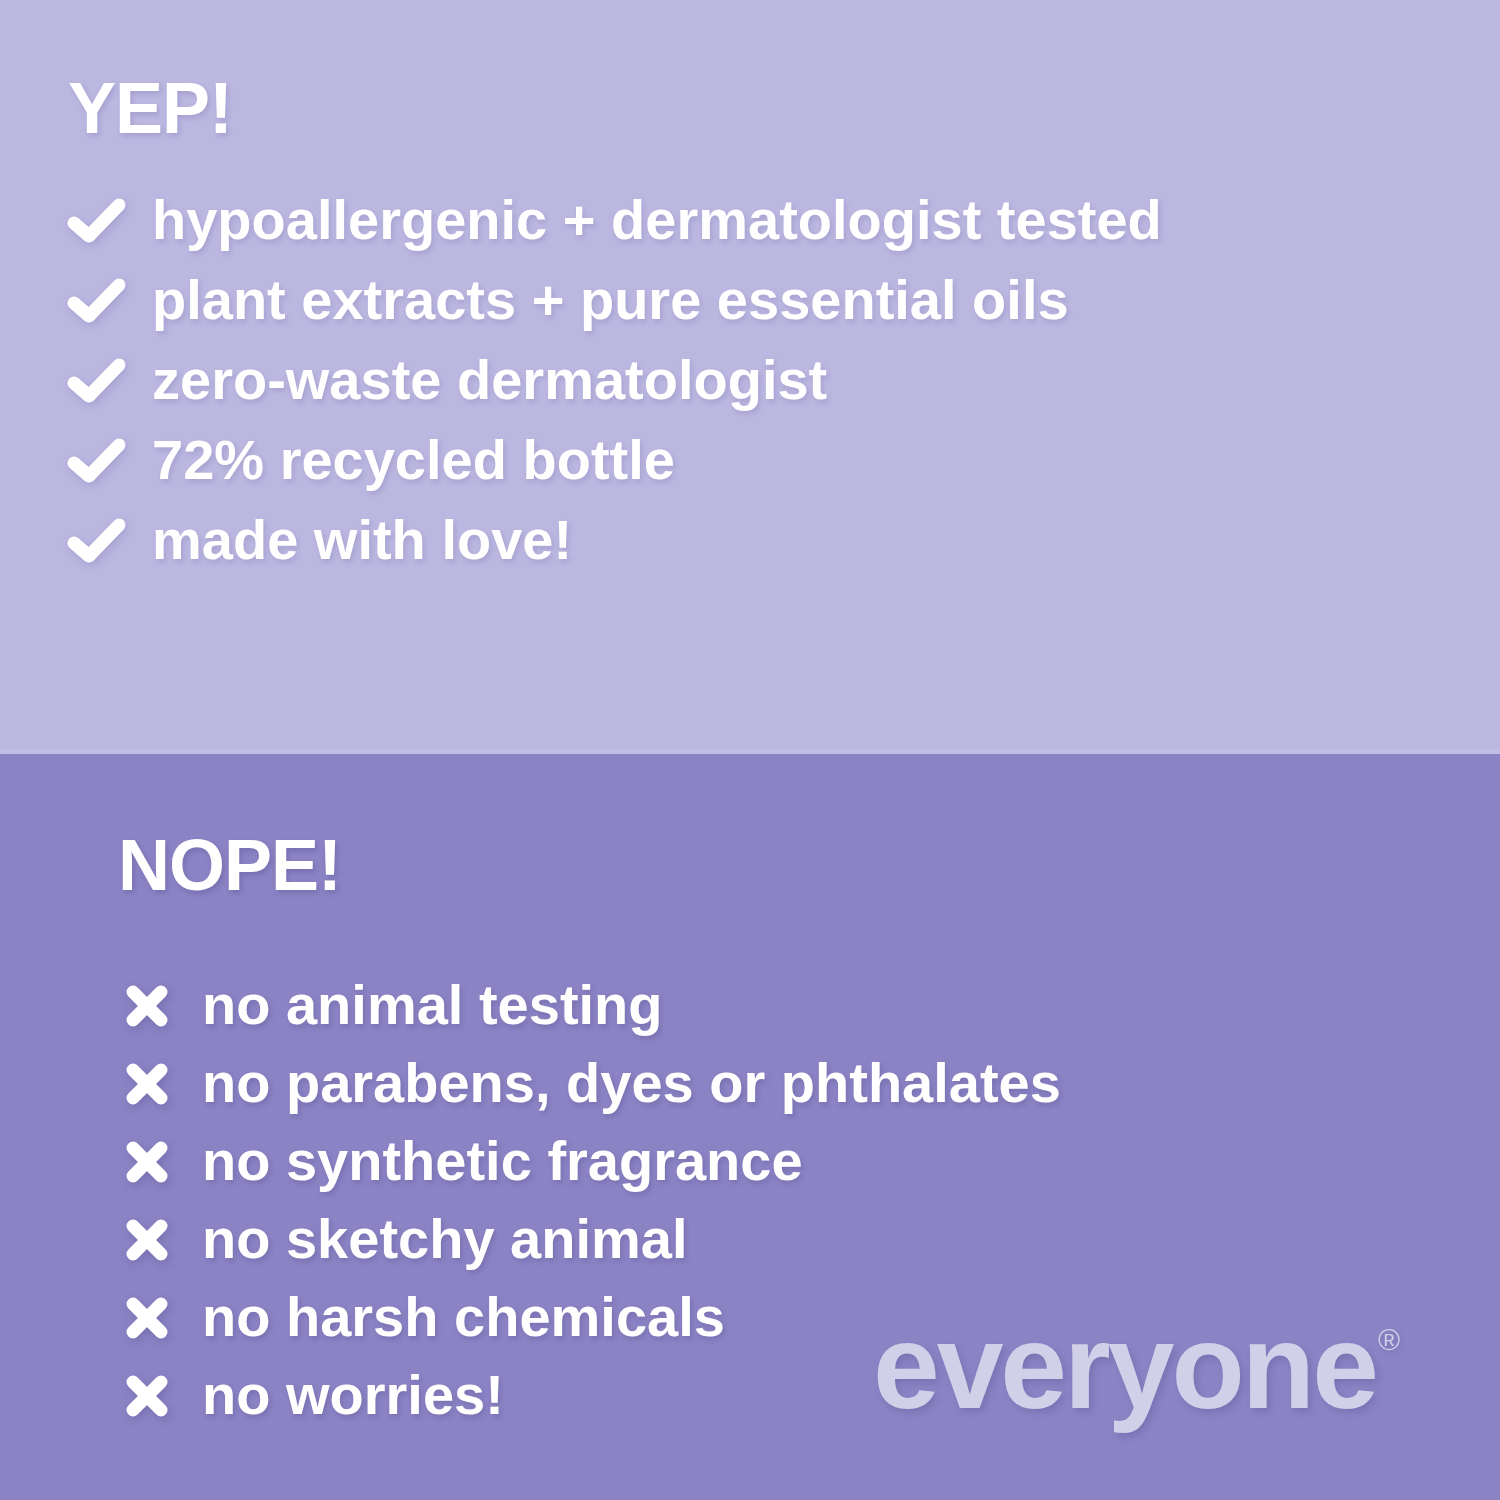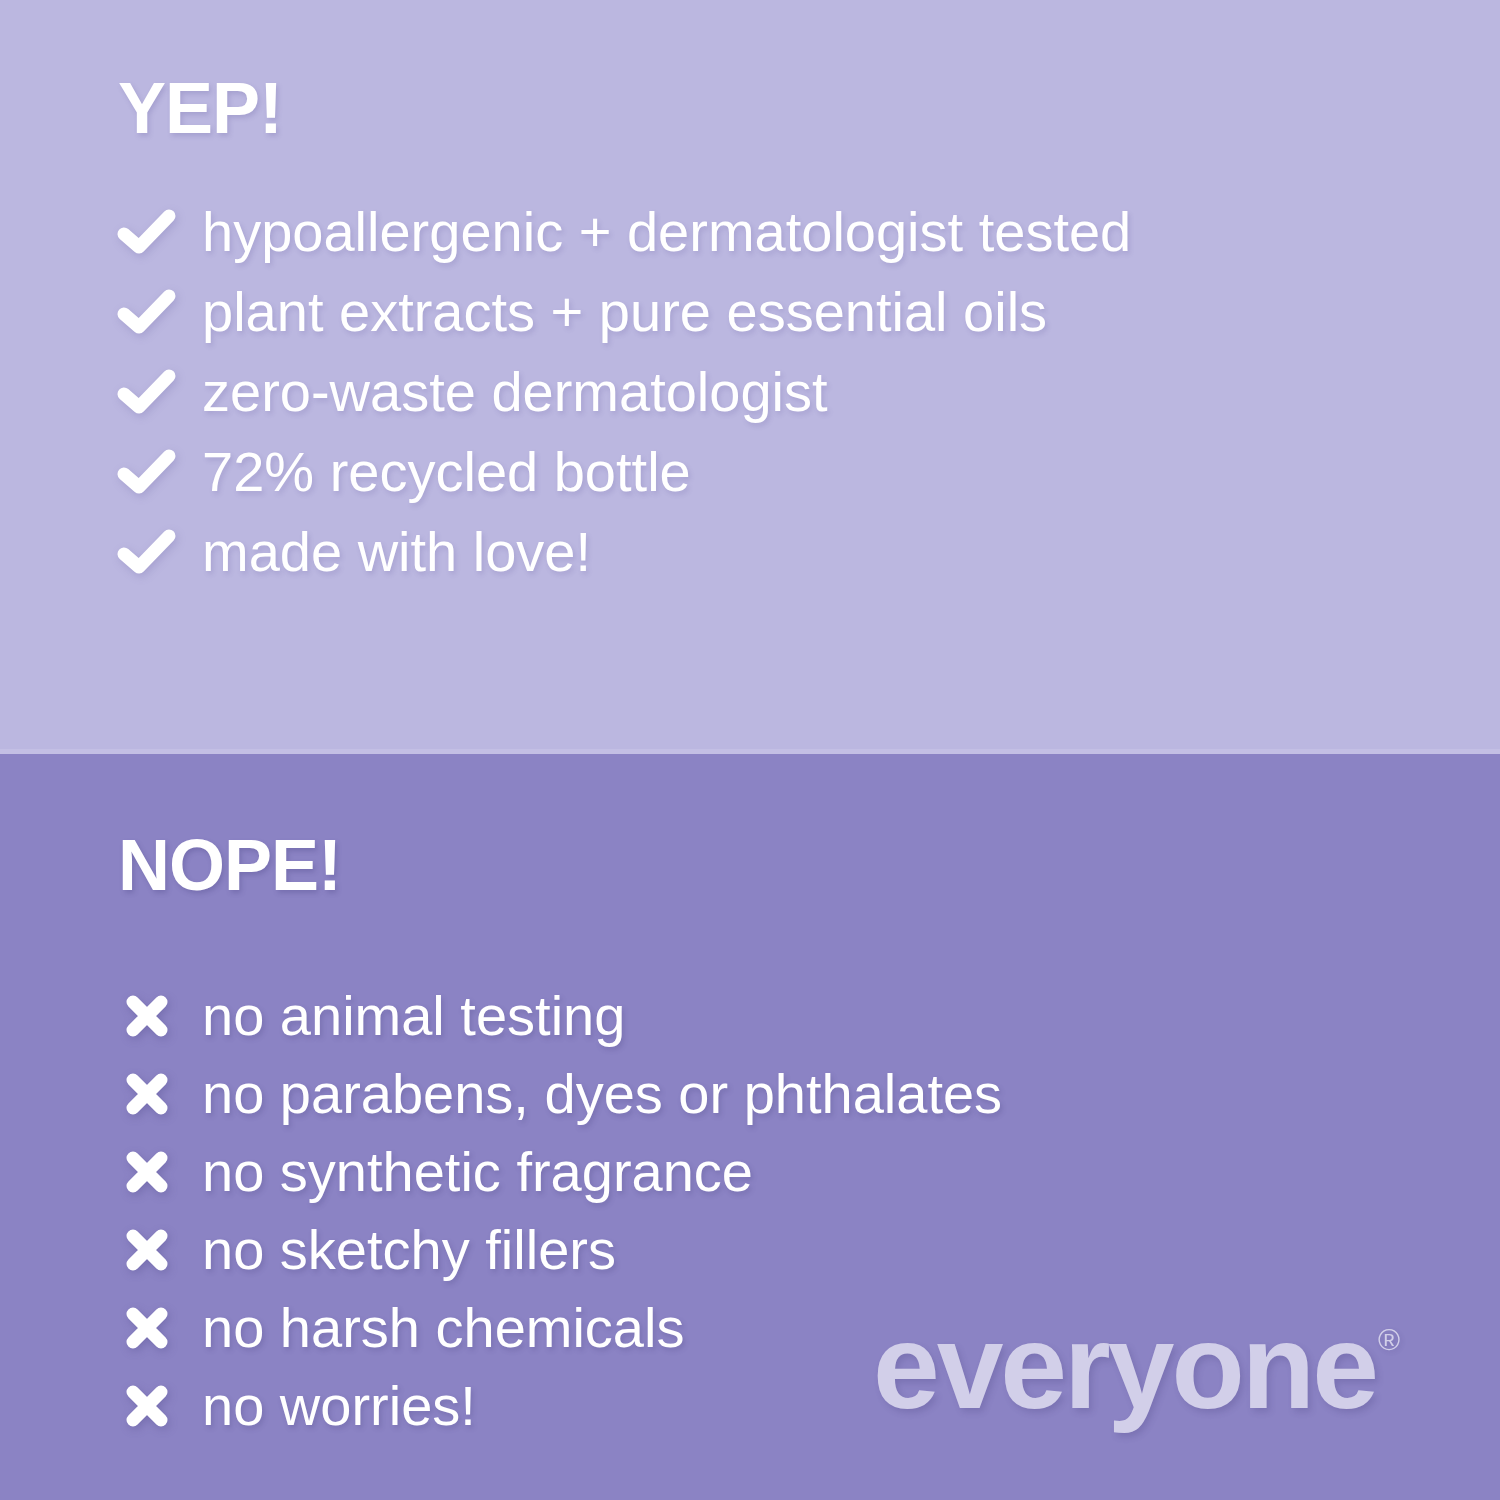--- a/index.html
+++ b/index.html
@@ -24,21 +24,21 @@
 
   
   .panel {
     position: relative;
     box-sizing: border-box;
     overflow: hidden;
   }
   .panel-yep {
     height: 749px;
     background: #bbb7e0;
-    padding: 72px 0 0 118px;
+    padding: 72px 0 0 68px;
   }
   .panel-divider {
     height: 5px;
     background: #c3bfe4;
   }
   .panel-nope {
     height: 746px;
     background: #8b83c4;
     padding: 75px 0 0 118px;
   }
@@ -60,25 +60,25 @@
 
   
   .check-list,
   .cross-list {
     list-style: none;
     margin: 0;
     padding: 0;
   }
   .list-item {
     display: flex;
-    align-items: center;
+    align-items: flex-start;
     color: #ffffff;
     font-size: 56px;
     line-height: 1;
-    font-weight: normal;
+    font-weight: bold;
     white-space: nowrap;
   }
   .check-list .list-item {
     height: 80px;
   }
   .cross-list .list-item {
     height: 78px;
   }
   .item-label {
     text-shadow: 2px 3px 5px rgba(90, 80, 150, 0.20);
@@ -224,21 +224,21 @@
         </span>
         <span class="item-label">no synthetic fragrance</span>
       </li>
 
       <li class="list-item">
         <span class="bullet-icon">
           <svg class="cross-glyph" width="44" height="44" viewBox="0 0 44 44" fill="none" aria-hidden="true">
             <path d="M8 8 L36 36 M36 8 L8 36" stroke="#ffffff" stroke-width="13" stroke-linecap="round"></path>
           </svg>
         </span>
-        <span class="item-label">no sketchy fillers</span>
+        <span class="item-label">no sketchy animal</span>
       </li>
 
       <li class="list-item">
         <span class="bullet-icon">
           <svg class="cross-glyph" width="44" height="44" viewBox="0 0 44 44" fill="none" aria-hidden="true">
             <path d="M8 8 L36 36 M36 8 L8 36" stroke="#ffffff" stroke-width="13" stroke-linecap="round"></path>
           </svg>
         </span>
         <span class="item-label">no harsh chemicals</span>
       </li>

